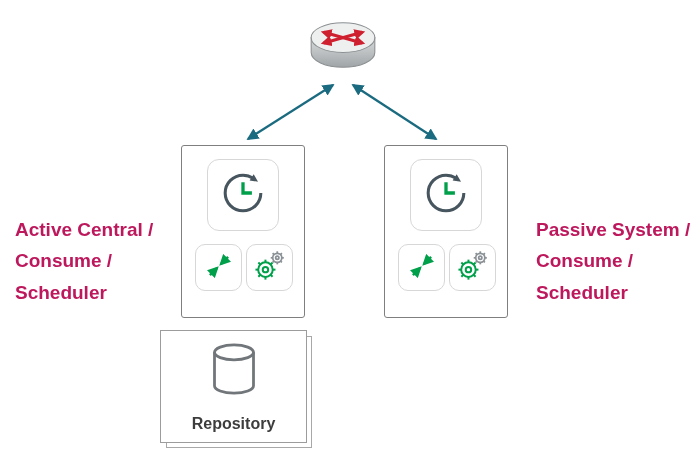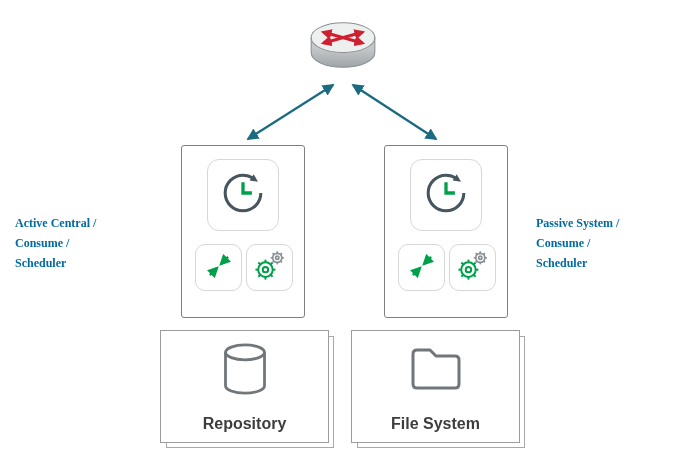--- a/index.html
+++ b/index.html
@@ -24,28 +24,28 @@
   .tile {
     position:absolute; background:#fff; box-sizing:border-box;
     border:1.4px solid #d7d7d7; border-radius:10px;
     display:flex; align-items:center; justify-content:center;
   }
   .tile-big { left:25px; top:13px;  width:72px; height:72px; border-radius:12px; }
   .tile-sm1 { left:13px; top:98px;  width:47px; height:47px; }
   .tile-sm2 { left:64px; top:98px;  width:47px; height:47px; }
 
   .label {
-    position:absolute; font-weight:bold; font-size:12px; line-height:1.65;
-    color:#0369a1; white-space:pre-line;font-family:Liberation Serif, serif;
+    position:absolute; font-weight:bold; font-size:19px; line-height:1.65;
+    color:#be185d; white-space:pre-line;
   }
   .label-left  { left:15px;  top:214px; width:165px; }
   .label-right { left:536px; top:214px; width:155px; }
 
   .store {
-    position:absolute; width:169px; height:113px; box-sizing:border-box;
+    position:absolute; width:147px; height:113px; box-sizing:border-box;
     background:#fff; border:1.5px solid #9c9c9c;
   }
   .store::after {
     content:""; position:absolute; z-index:-1;
     top:5px; left:5px; right:-6px; bottom:-6px;
     background:#fff; border:1.5px solid #a8a8a8;
   }
   .store-left  { left:160px; top:330px; }
   .store-right { left:351px; top:330px; }
   .store-icon  { position:absolute; left:50%; top:11px; transform:translateX(-50%); }
@@ -215,22 +215,14 @@
       <svg viewBox="0 0 56 60" width="52" height="56" xmlns="http://www.w3.org/2000/svg">
         <g stroke="#71767a" stroke-width="3" fill="none">
           <ellipse cx="28" cy="11" rx="21" ry="8"></ellipse>
           <path d="M7 11 V47 A21 8 0 0 0 49 47 V11"></path>
         </g>
       </svg>
     </div>
     <div class="store-label">Repository</div>
   </div>
 
-  <div class="store store-right">
-    <div class="store-icon">
-      <svg viewBox="0 0 56 50" width="56" height="50" xmlns="http://www.w3.org/2000/svg">
-        <path d="M5 42 V12 Q5 8 9 8 H22 L28 14 H47 Q51 14 51 18 V42 Q51 46 47 46 H9 Q5 46 5 42 Z" fill="none" stroke="#71767a" stroke-width="3" stroke-linejoin="round"></path>
-      </svg>
-    </div>
-    <div class="store-label">File System</div>
-  </div>
 
 </div>
 
 </body></html>

